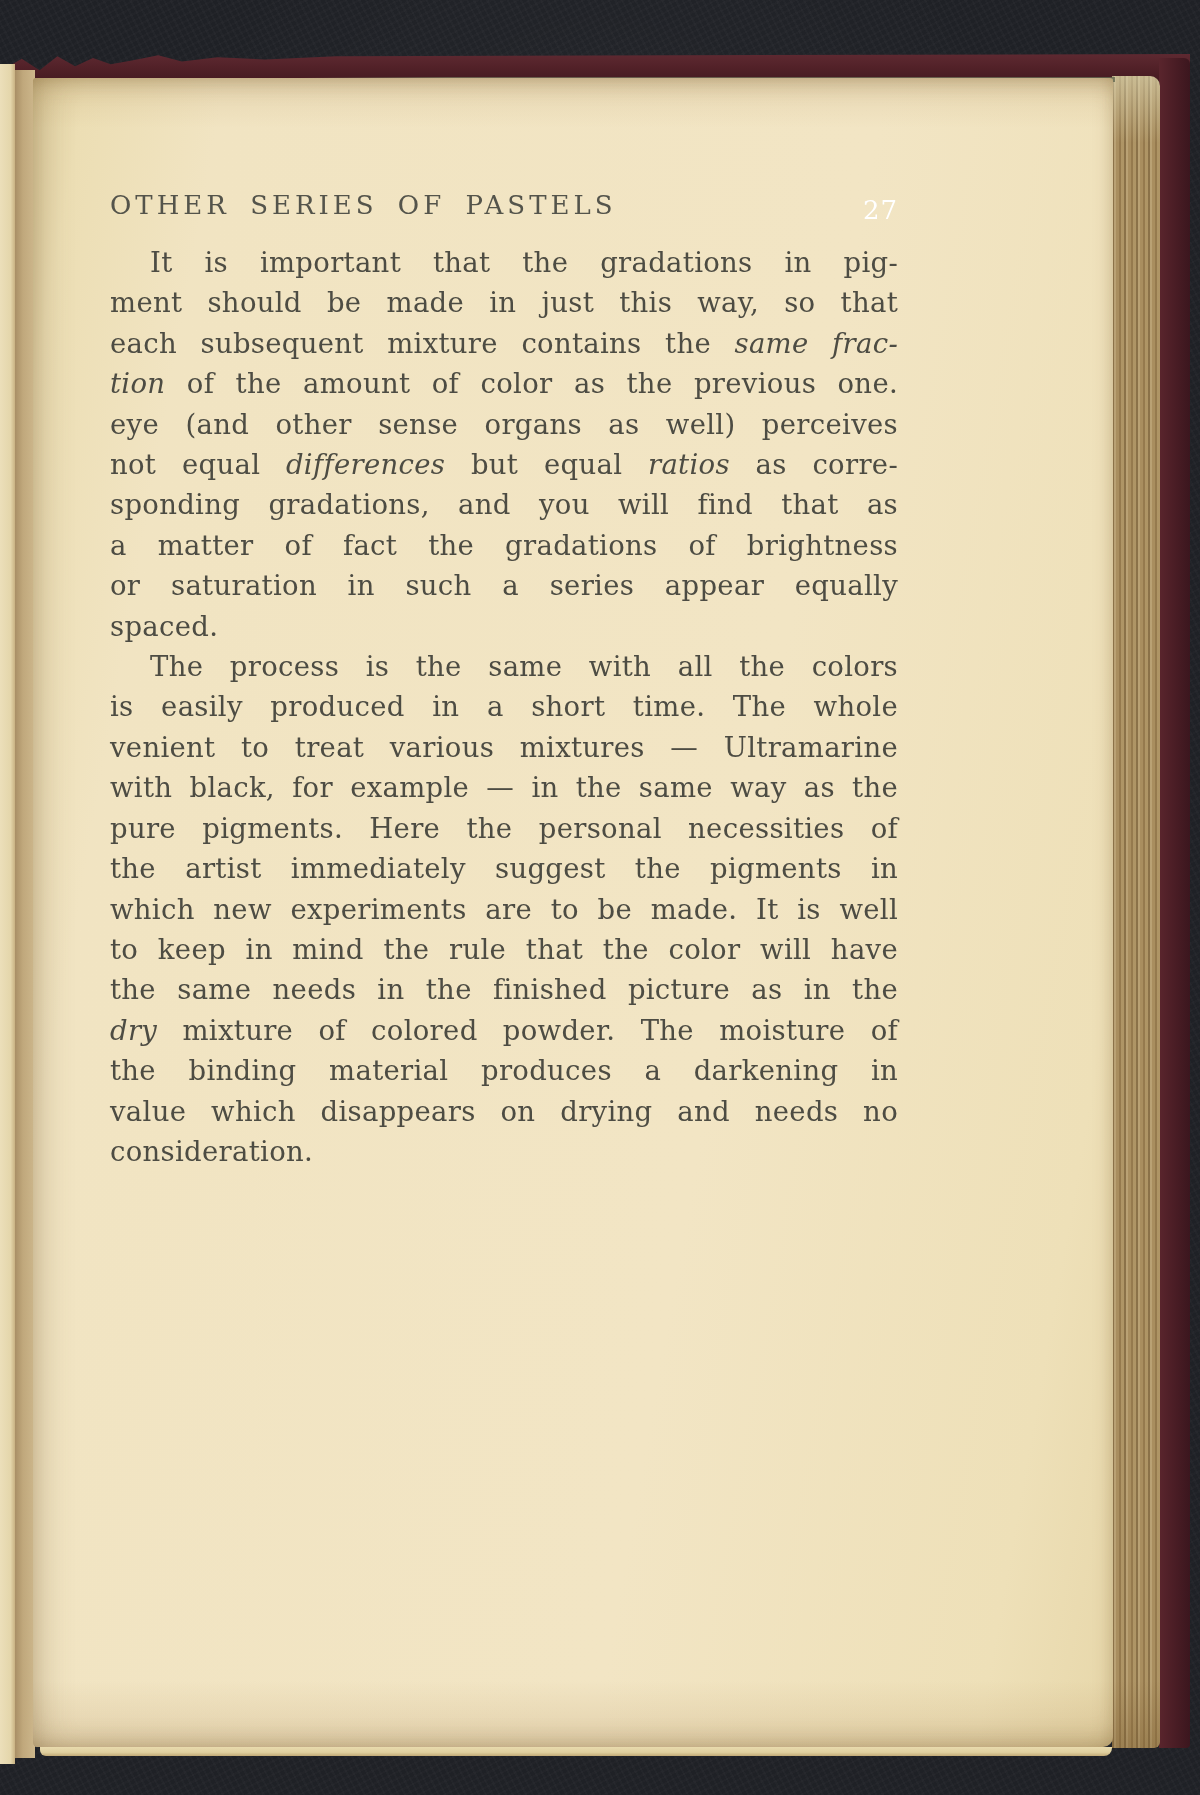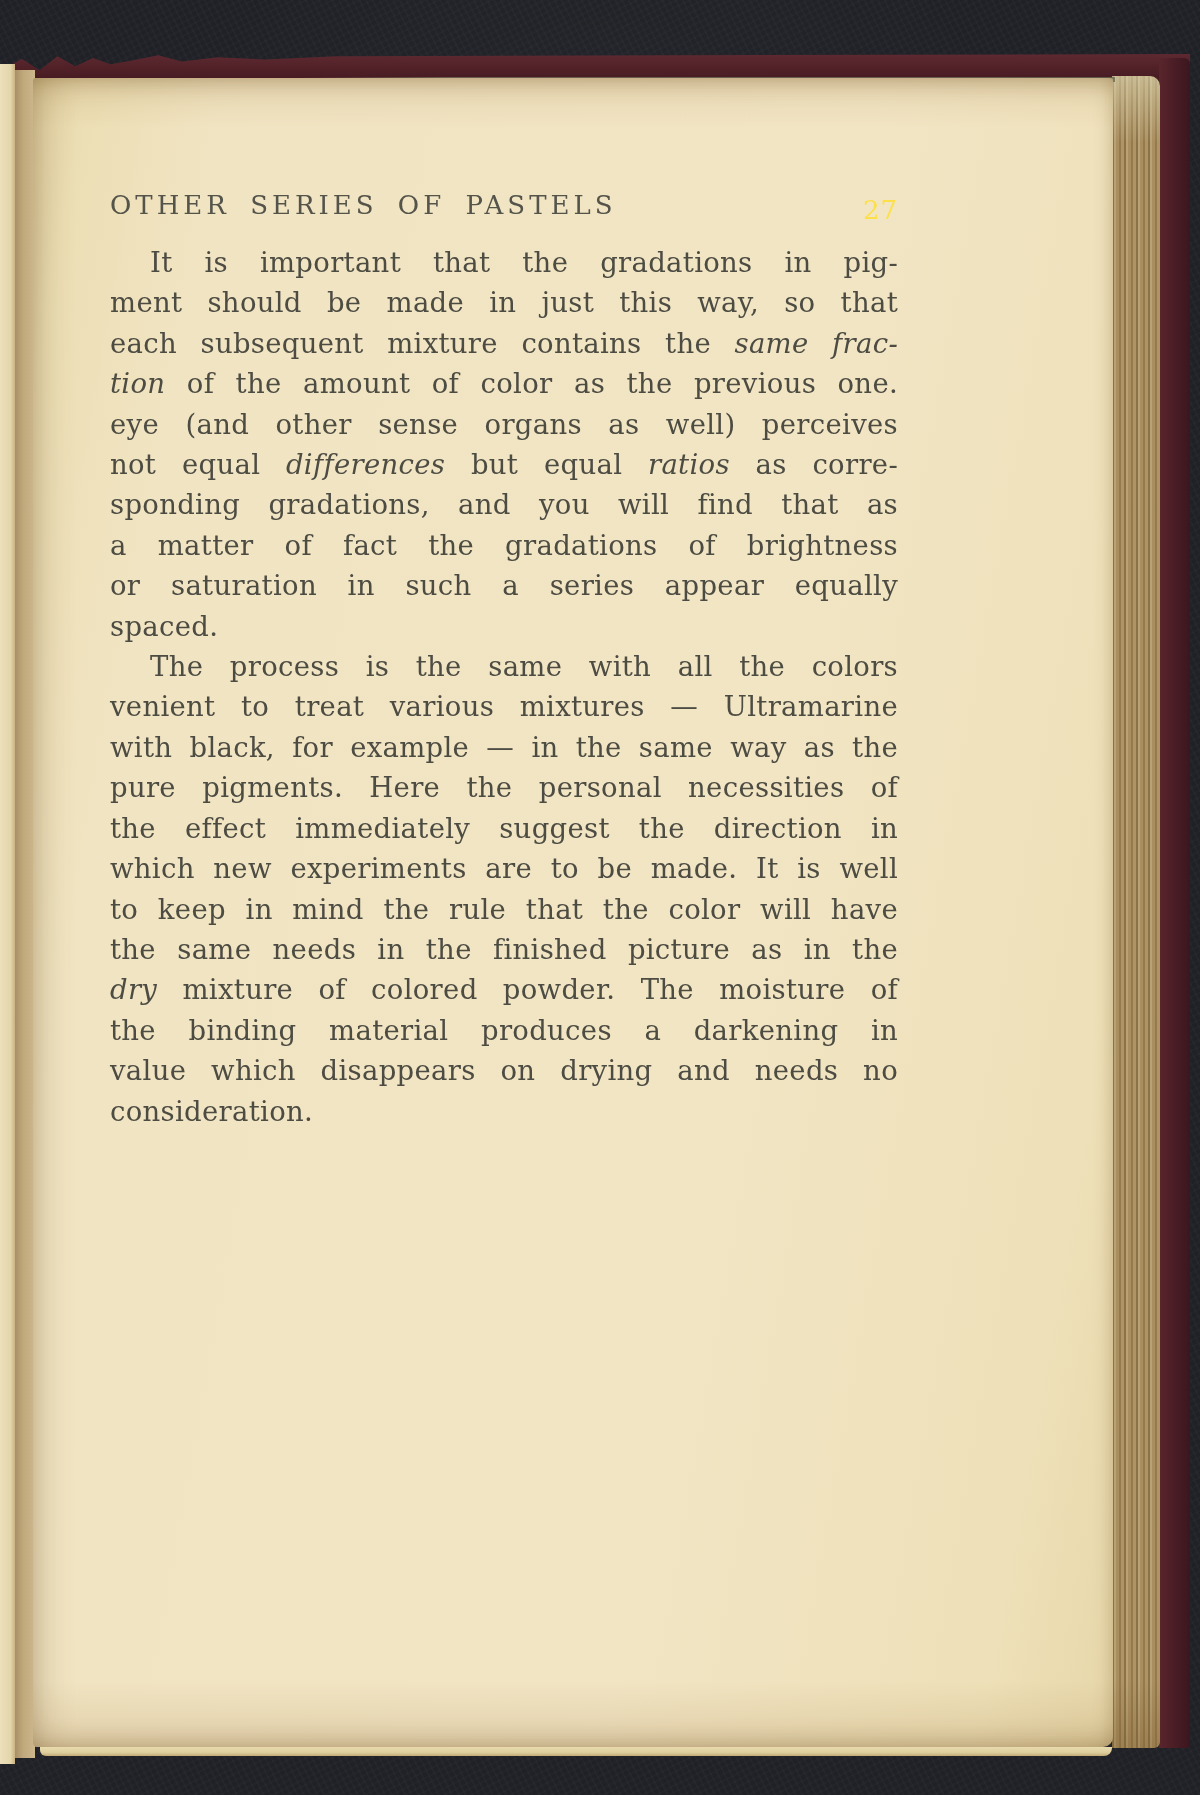--- a/index.html
+++ b/index.html
@@ -77,21 +77,21 @@
     color:#4d4c43;
     font-size:27.5px;
     -webkit-font-smoothing:antialiased;
   }
   .header-row{position:relative;height:44px;}
   .running-title{
     position:absolute;left:0;right:55px;
     font-size:26px;letter-spacing:4px;word-spacing:8px;color:#54544b;
   }
   .folio{
-    position:absolute;right:0;top:5px;font-size:26px;letter-spacing:1px;color:#fde047;
+    position:absolute;right:0;top:5px;font-size:26px;letter-spacing:1px;color:#ffffff;
   }
   .para{margin:0;}
   .para.first{margin-top:8px;}
   .line{
     line-height:40.4px;
     text-align:justify;
     text-align-last:justify;
     white-space:normal;
     letter-spacing:0.3px;
     word-spacing:1.5px;
@@ -127,24 +127,25 @@
         <div class="line"><span class="seg-i">tion</span><span> of the amount of color as the previous one.</span></div>
         <div class="line"><span>eye (and other sense organs as well) perceives</span></div>
         <div class="line"><span>not equal </span><span class="seg-i">differences</span><span> but equal </span><span class="seg-i">ratios</span><span> as corre-</span></div>
         <div class="line"><span>sponding gradations, and you will find that as</span></div>
         <div class="line"><span>a matter of fact the gradations of brightness</span></div>
         <div class="line"><span>or saturation in such a series appear equally</span></div>
         <div class="line last"><span>spaced.</span></div>
       </div>
       <div class="para">
         <div class="line indent"><span>The process is the same with all the colors</span></div>
+        <div class="line"><span>is easily produced in a short time.  The whole</span></div>
         <div class="line"><span>venient to treat various mixtures — Ultramarine</span></div>
         <div class="line"><span>with black, for example — in the same way as the</span></div>
         <div class="line"><span>pure pigments.  Here the personal necessities of</span></div>
-        <div class="line"><span>the effect immediately suggest the direction in</span></div>
+        <div class="line"><span>the artist immediately suggest the pigments in</span></div>
         <div class="line"><span>which new experiments are to be made.  It is well</span></div>
         <div class="line"><span>to keep in mind the rule that the color will have</span></div>
         <div class="line"><span>the same needs in the finished picture as in the</span></div>
         <div class="line"><span class="seg-i">dry</span><span> mixture of colored powder.  The moisture of</span></div>
         <div class="line"><span>the binding material produces a darkening in</span></div>
         <div class="line"><span>value which disappears on drying and needs no</span></div>
         <div class="line last"><span>consideration.</span></div>
       </div>
     </div>
 </div>

